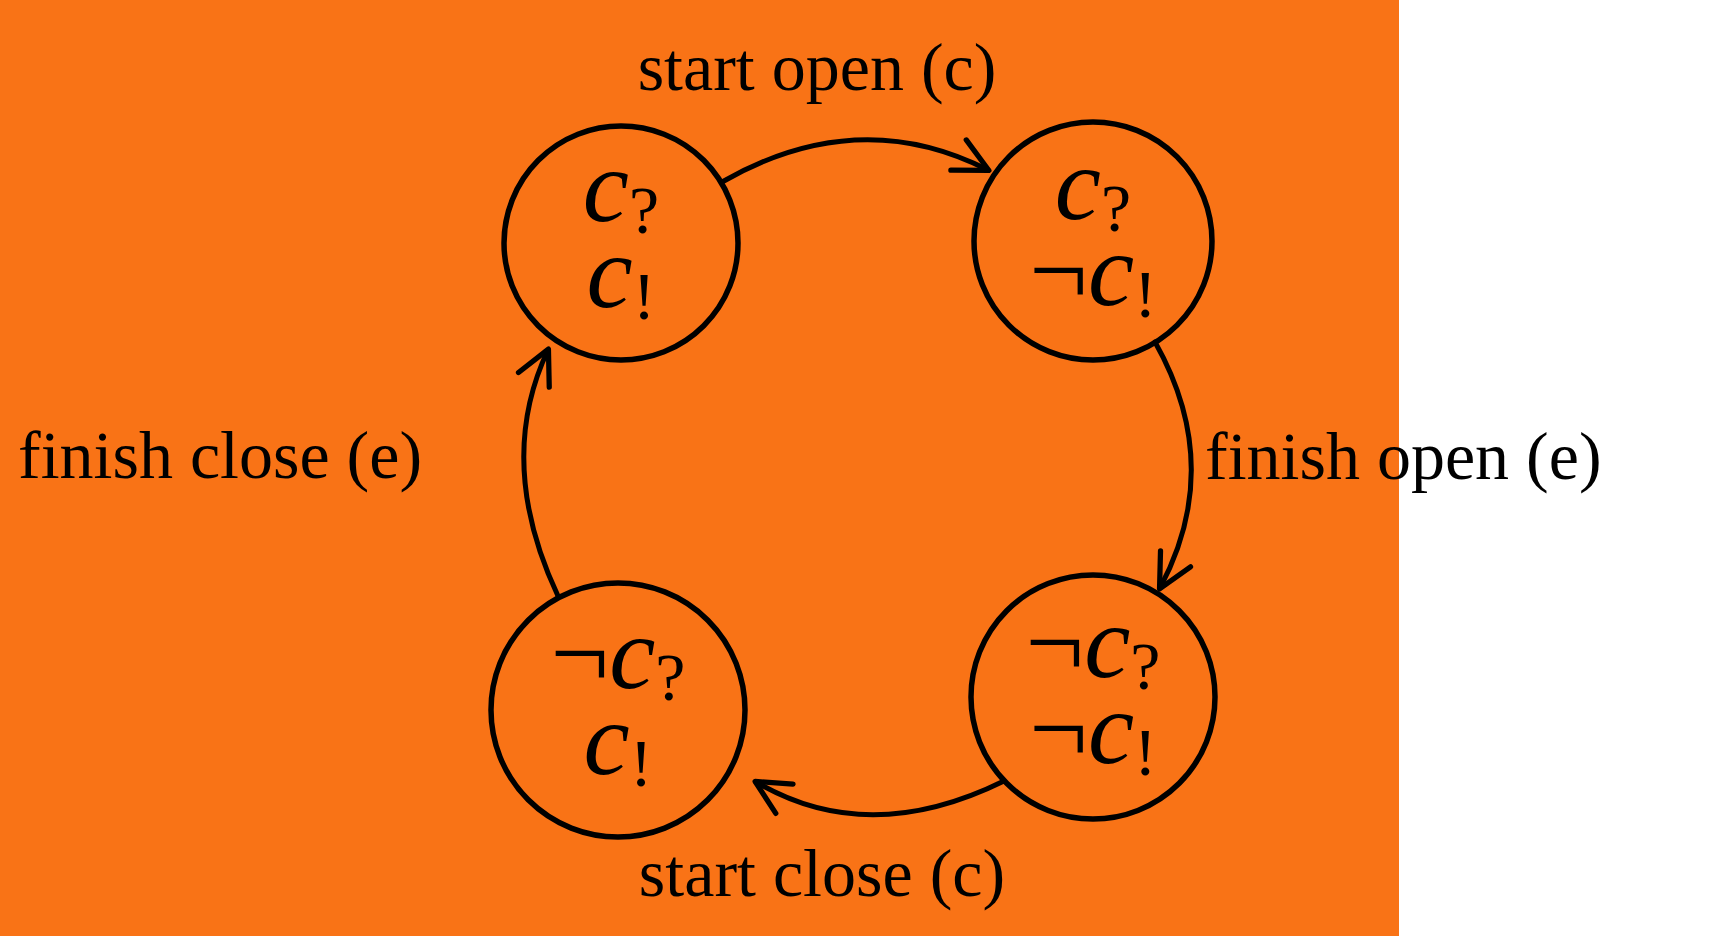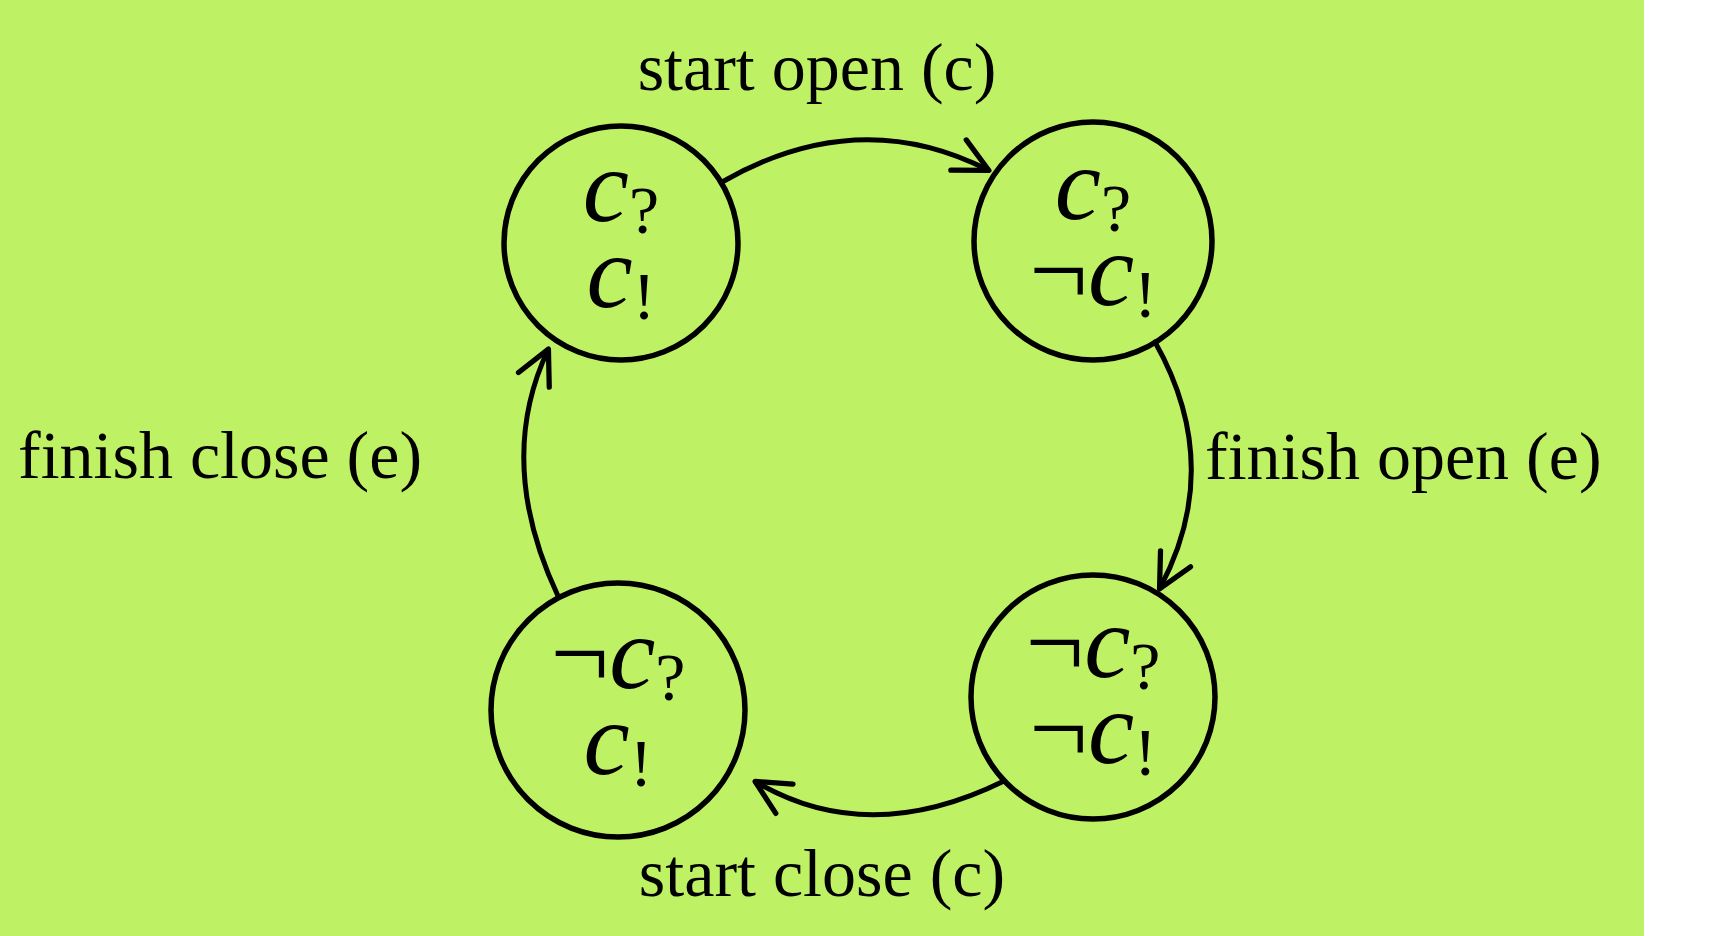--- a/index.html
+++ b/index.html
@@ -5,23 +5,23 @@
   html, body {
     margin: 0;
     padding: 0;
     background: #ffffff;
     width: 1714px;
     height: 936px;
     overflow: hidden;
   }
   .stage {
     position: relative;
-    width: 1644px;
+    width: 1399px;
     height: 936px;
-    background: #bef264;
+    background: #f97316;
     font-family: "Liberation Serif", "DejaVu Serif", serif;
   }
   svg { display: block; }
   .state-outline {
     fill: none;
     stroke: #000000;
     stroke-width: 5.5;
   }
   .transition-arc {
     fill: none;

